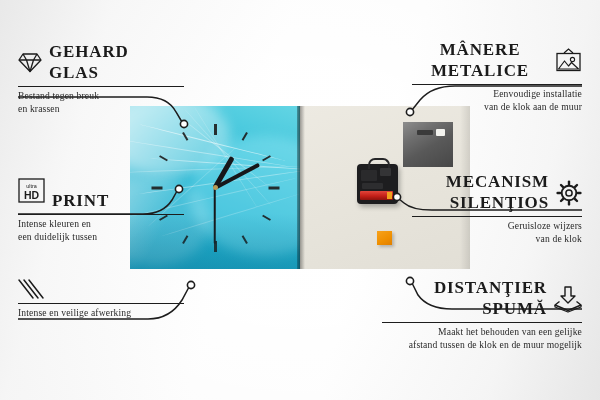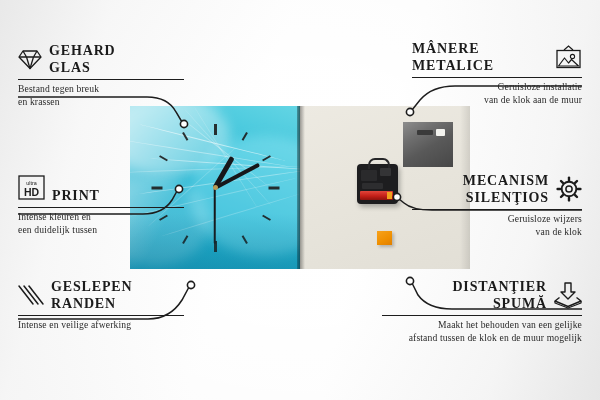--- a/index.html
+++ b/index.html
@@ -69,21 +69,21 @@
   .tick{position:absolute;left:50%;top:50%;width:2px;height:9px;background:#1c1c1c;
     transform-origin:1px 64px;opacity:.9;}
   .tick.maj{width:3px;height:11px;transform-origin:1.5px 64px;}
   .hand{position:absolute;left:50%;top:50%;background:#17171a;transform-origin:0 50%;border-radius:2px;}
   .hub{position:absolute;left:50%;top:50%;width:5px;height:5px;margin:-2.5px 0 0 -2.5px;
     background:#b99b55;border-radius:50%;z-index:5;}
 
   
   .callout{position:absolute;}
   .co-title{display:flex;align-items:center;gap:7px;}
-  .co-title .tx{font-size:14px;letter-spacing:.85px;color:#1b1b1b;font-weight:bold;line-height:1.22;text-transform:uppercase;}
+  .co-title .tx{font-size:17px;letter-spacing:.85px;color:#1b1b1b;font-weight:bold;line-height:1.22;text-transform:uppercase;}
   .co-rule{height:1px;background:#1d1d1d;margin-top:3px;}
   .co-sub{font-size:9.6px;color:#2a2a2a;line-height:1.33;margin-top:3px;letter-spacing:.15px;}
   .co-left .co-title{justify-content:flex-start;}
   .co-right .co-title{justify-content:flex-end;}
   .co-right .co-sub{text-align:right;}
   .ico{flex:0 0 auto;display:block;}
   svg{display:block;overflow:visible;}
   .conn{position:absolute;left:0;top:0;pointer-events:none;}
 </style>
 </head>
@@ -213,49 +213,45 @@
     <div class="co-title">
       <span class="ico">
         <svg width="26" height="22" viewBox="0 0 26 22">
           <g stroke="#1b1b1b" stroke-width="1.5" stroke-linecap="round">
             <line x1="1" y1="2" x2="15" y2="20"></line>
             <line x1="6" y1="2" x2="20" y2="20"></line>
             <line x1="11" y1="2" x2="25" y2="20"></line>
           </g>
         </svg>
       </span>
-      <span class="tx">
-        <span>GESLEPEN</span><br>
-        <span>RANDEN</span>
-      </span>
     </div>
     <div class="co-rule" style="width:166px;"></div>
     <div class="co-sub">
       <span>Intense en veilige afwerking</span>
     </div>
   </div>
 
   <div class="callout co-right" style="left:412px;top:40px;width:170px;">
     <div class="co-title">
-      <span class="tx" style="text-align:left;flex:1;">
+      <span class="tx" style="text-align:center;flex:1;">
         <span>MÂNERE</span><br>
         <span>METALICE</span>
       </span>
       <span class="ico">
         <svg width="27" height="25" viewBox="0 0 27 25">
           <path d="M9,5 L13.5,1 L18,5" fill="none" stroke="#1b1b1b" stroke-width="1.2"></path>
           <rect x="2" y="5.5" width="23" height="17" fill="none" stroke="#1b1b1b" stroke-width="1.3"></rect>
           <circle cx="17.5" cy="11.5" r="2.1" fill="none" stroke="#1b1b1b" stroke-width="1.1"></circle>
           <path d="M3.5,21 L9.5,13 L13.5,18 L16.5,14.5 L23.5,21 Z" fill="none" stroke="#1b1b1b" stroke-width="1.2" stroke-linejoin="round"></path>
         </svg>
       </span>
     </div>
     <div class="co-rule" style="width:170px;margin-left:auto;"></div>
     <div class="co-sub">
-      <span>Geruisloze installatie</span><br>
+      <span>Eenvoudige installatie</span><br>
       <span>van de klok aan de muur</span>
     </div>
   </div>
 
   <div class="callout co-right" style="left:382px;top:278px;width:200px;">
     <div class="co-title">
       <span class="tx" style="text-align:right;flex:1;">
         <span>DISTANŢIER</span><br>
         <span>SPUMĂ</span>
       </span>

